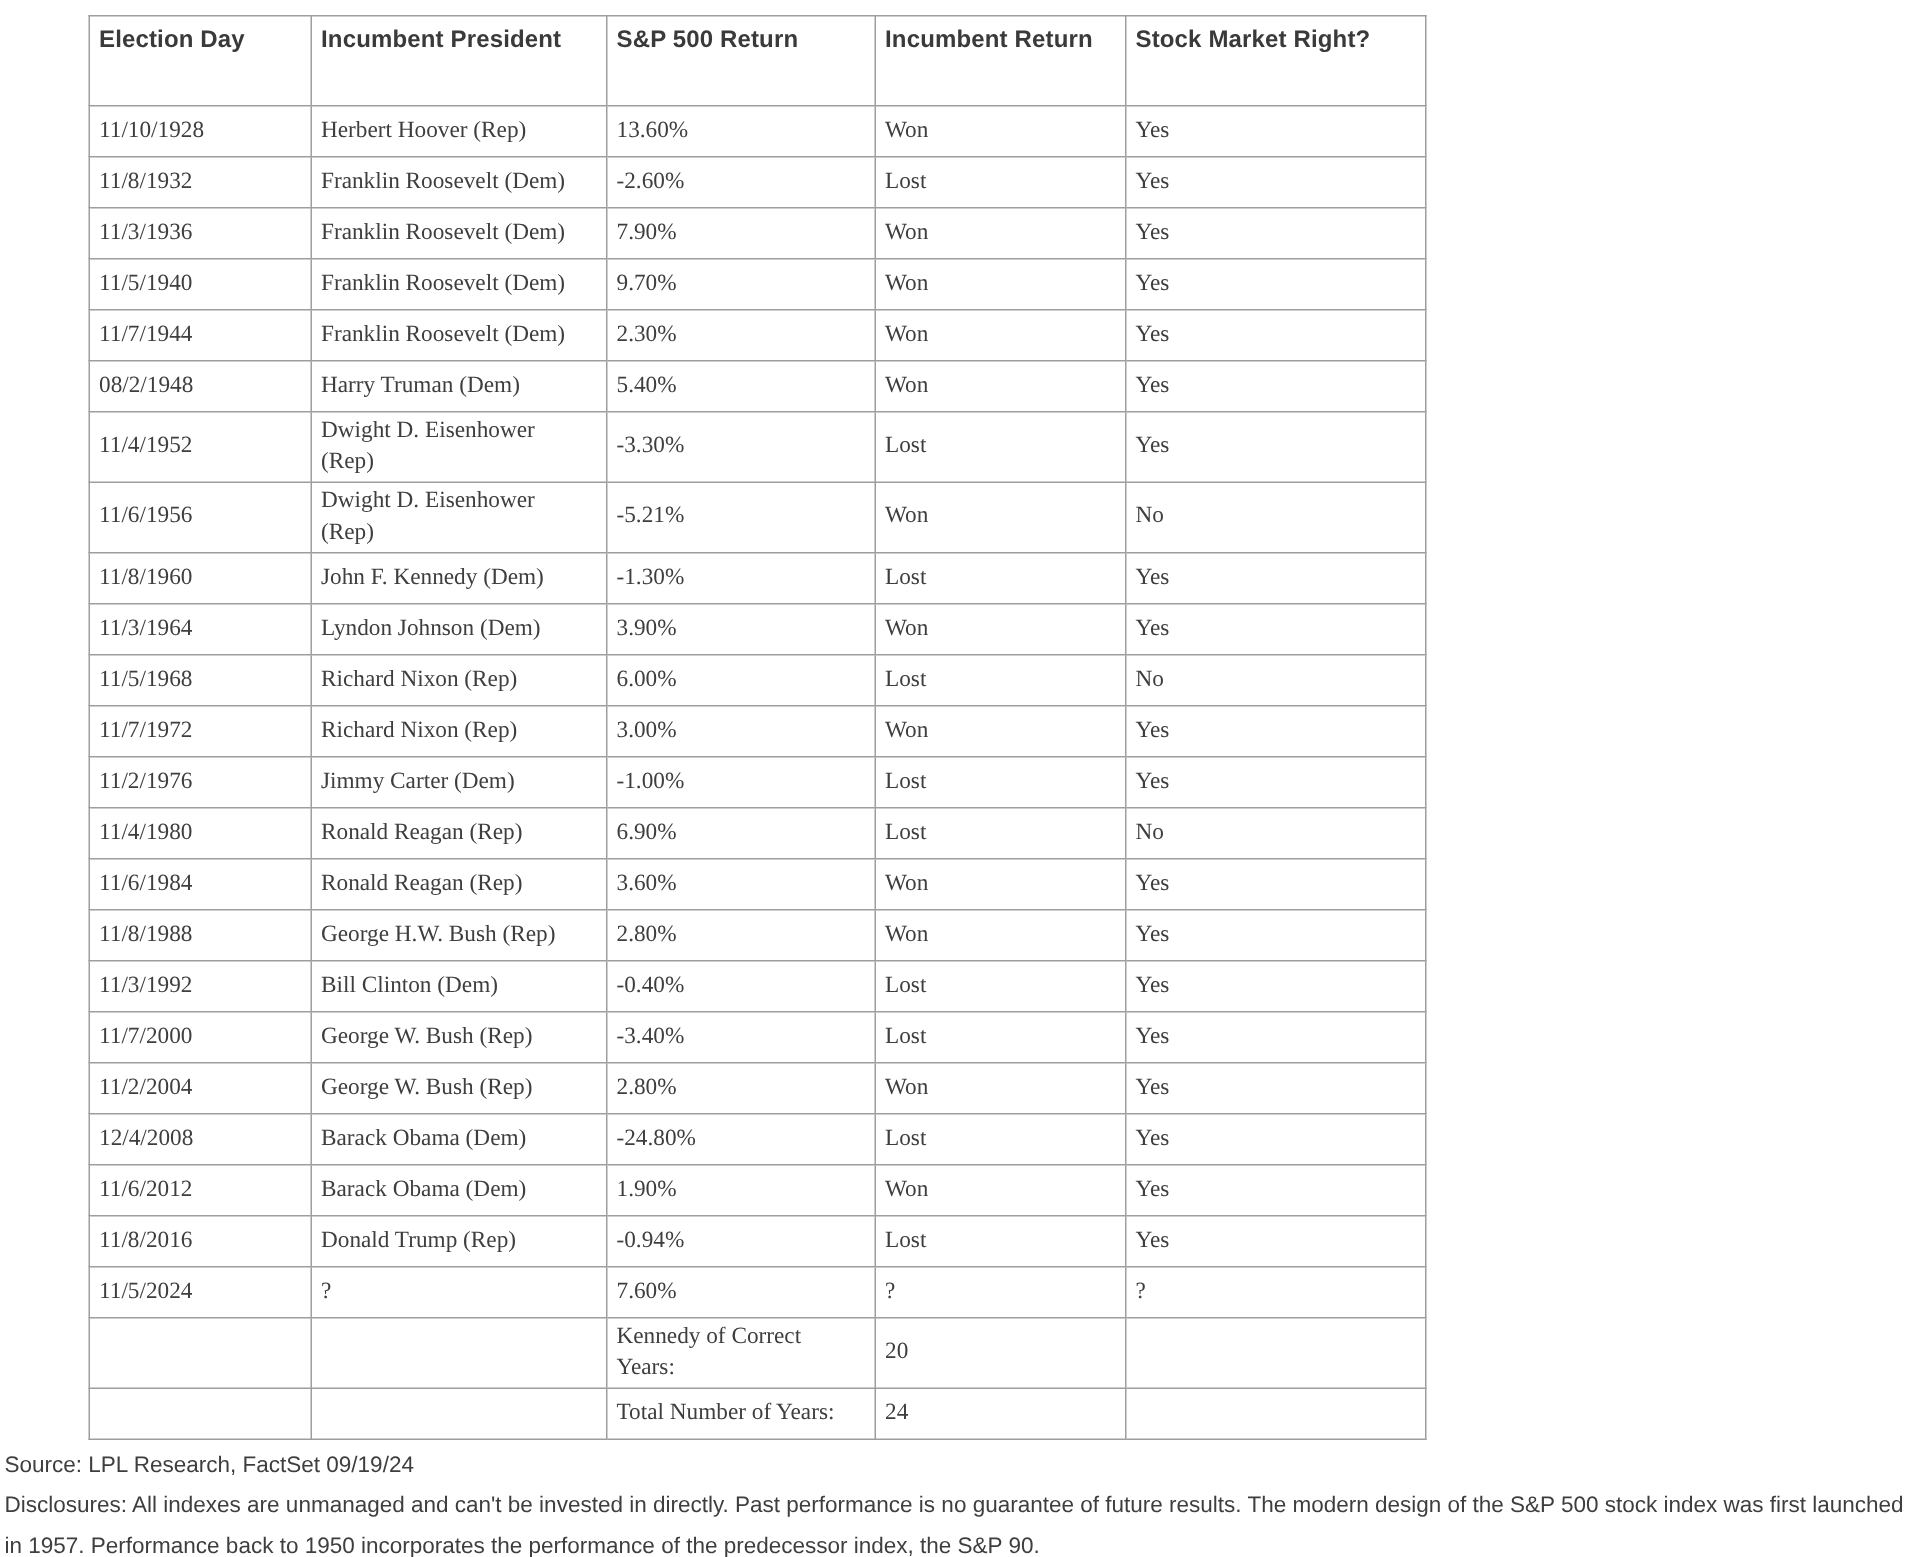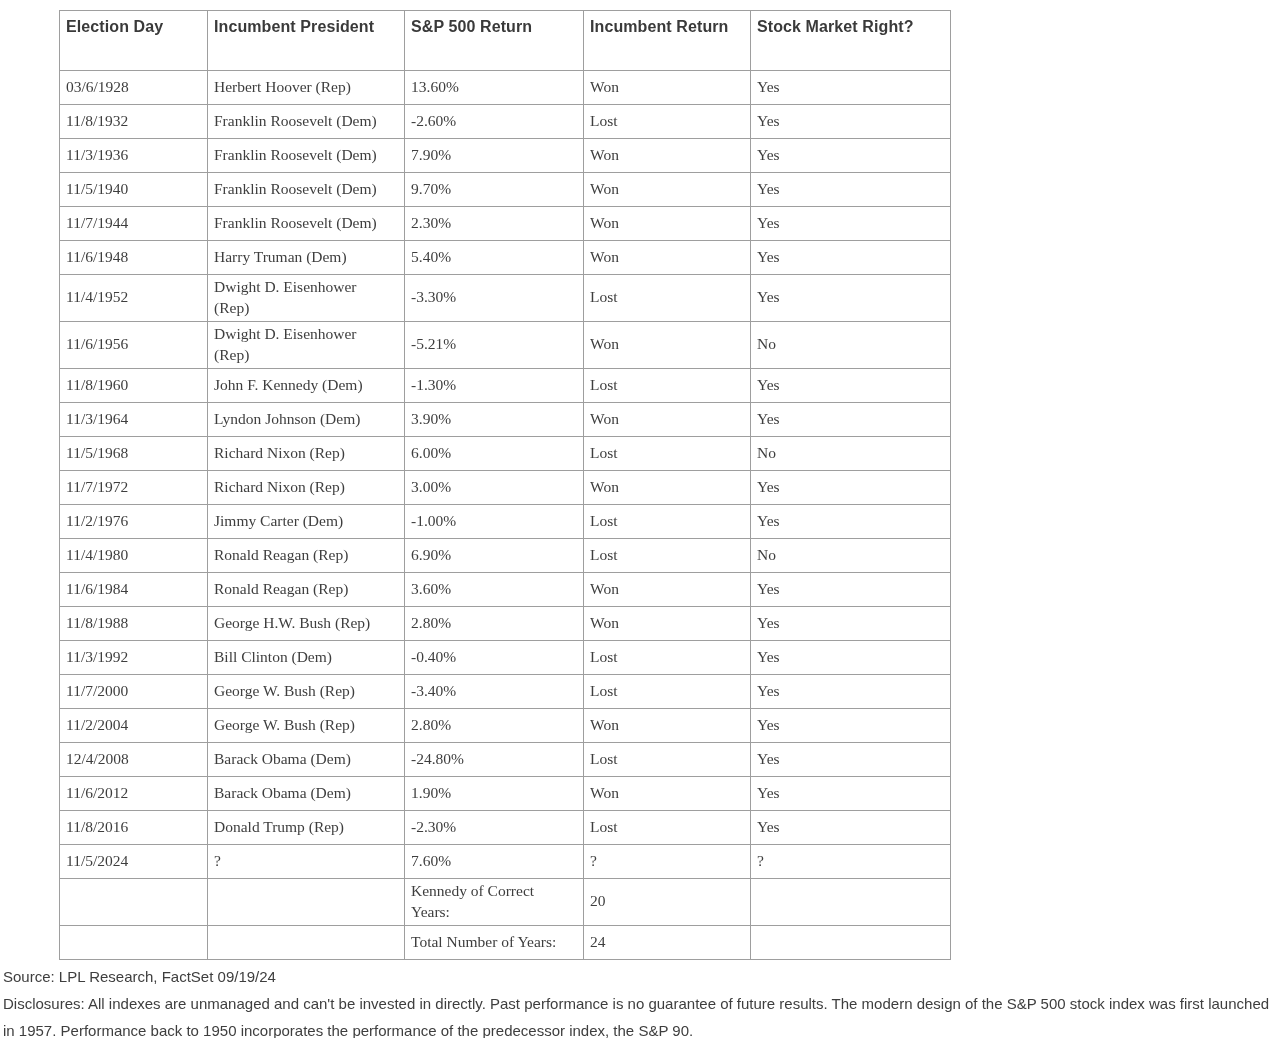--- a/index.html
+++ b/index.html
@@ -86,21 +86,21 @@
       <tr>
           <th>Election Day</th>
           <th>Incumbent President</th>
           <th>S&amp;P 500 Return</th>
           <th>Incumbent Return</th>
           <th>Stock Market Right?</th>
         </tr>
     </thead>
     <tbody>
         <tr>
-          <td>03/6/1928</td>
+          <td>11/10/1928</td>
           <td>Herbert Hoover (Rep)</td>
           <td>13.60%</td>
           <td>Won</td>
           <td>Yes</td>
         </tr>
         <tr>
           <td>11/8/1932</td>
           <td>Franklin Roosevelt (Dem)</td>
           <td>-2.60%</td>
           <td>Lost</td>
@@ -121,21 +121,21 @@
           <td>Yes</td>
         </tr>
         <tr>
           <td>11/7/1944</td>
           <td>Franklin Roosevelt (Dem)</td>
           <td>2.30%</td>
           <td>Won</td>
           <td>Yes</td>
         </tr>
         <tr>
-          <td>11/6/1948</td>
+          <td>08/2/1948</td>
           <td>Harry Truman (Dem)</td>
           <td>5.40%</td>
           <td>Won</td>
           <td>Yes</td>
         </tr>
         <tr>
           <td>11/4/1952</td>
           <td>Dwight D. Eisenhower (Rep)</td>
           <td>-3.30%</td>
           <td>Lost</td>
@@ -235,21 +235,21 @@
         <tr>
           <td>11/6/2012</td>
           <td>Barack Obama (Dem)</td>
           <td>1.90%</td>
           <td>Won</td>
           <td>Yes</td>
         </tr>
         <tr>
           <td>11/8/2016</td>
           <td>Donald Trump (Rep)</td>
-          <td>-2.30%</td>
+          <td>-0.94%</td>
           <td>Lost</td>
           <td>Yes</td>
         </tr>
         <tr>
           <td>11/5/2024</td>
           <td>?</td>
           <td>7.60%</td>
           <td>?</td>
           <td>?</td>
         </tr>

